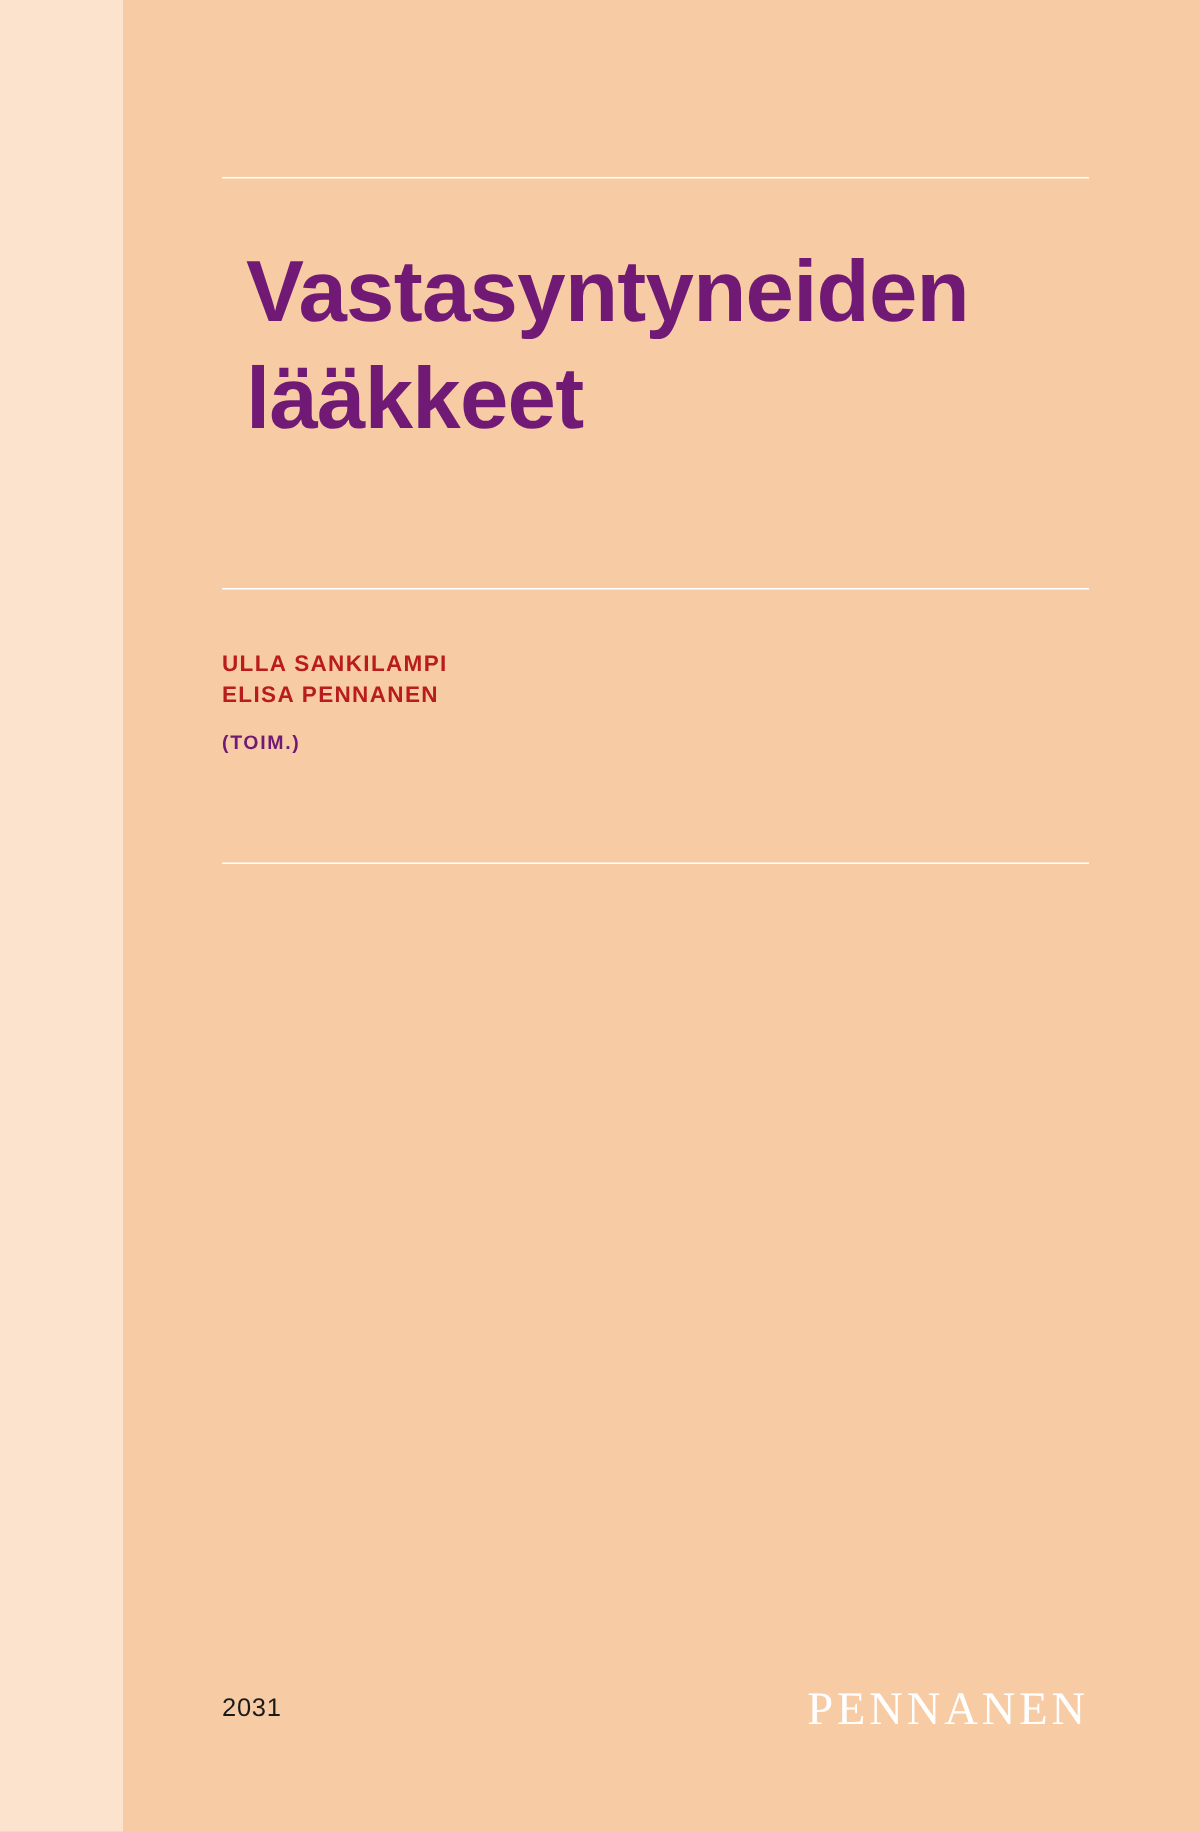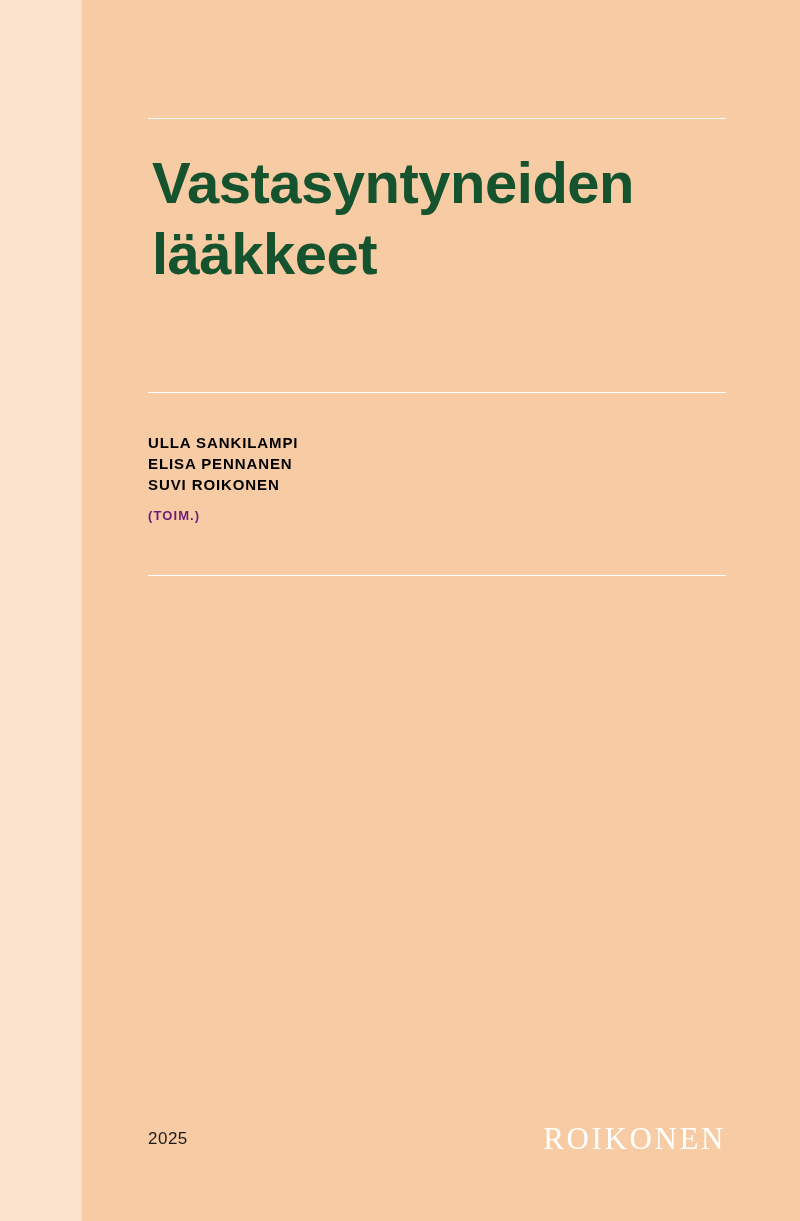--- a/index.html
+++ b/index.html
@@ -54,44 +54,44 @@
   .rule-bottom {
     position: absolute;
     top: 575px;
     left: 0;
   }
   .title {
     position: absolute;
     top: 144px;
     left: 0;
     width: 600px;
-    margin: 4px;
+    margin: 16px;
     font-size: 58px;
     line-height: 1.22;
     font-weight: bold;
-    color: #14532d;
+    color: #701a75;
     letter-spacing: -0.5px;
   }
   .title .line {
     display: block;
     white-space: nowrap;
   }
   .authors {
     position: absolute;
     top: 432px;
     left: 0;
     width: 420px;
   }
   .author {
     display: block;
     font-size: 15px;
     line-height: 21px;
     font-weight: bold;
     letter-spacing: 0.9px;
-    color: #000000;
+    color: #b91c1c;
     text-transform: uppercase;
   }
   .editor-note {
     display: block;
     margin-top: 13px;
     font-size: 13px;
     letter-spacing: 1.1px;
     font-weight: bold;
     color: #701a75;
   }
@@ -127,24 +127,23 @@
     <h1 class="title">
       <span class="line">Vastasyntyneiden</span>
       <span class="line">lääkkeet</span>
     </h1>
 
     <div class="rule rule-mid"></div>
 
     <div class="authors">
       <span class="author">ULLA SANKILAMPI</span>
       <span class="author">ELISA PENNANEN</span>
-      <span class="author">SUVI ROIKONEN</span>
       <span class="editor-note">(TOIM.)</span>
     </div>
 
     <div class="rule rule-bottom"></div>
 
   </div>
 
-  <div class="year">2025</div>
-  <div class="publisher">ROIKONEN</div>
+  <div class="year">2031</div>
+  <div class="publisher">PENNANEN</div>
 
 </div>
 
 </body></html>

